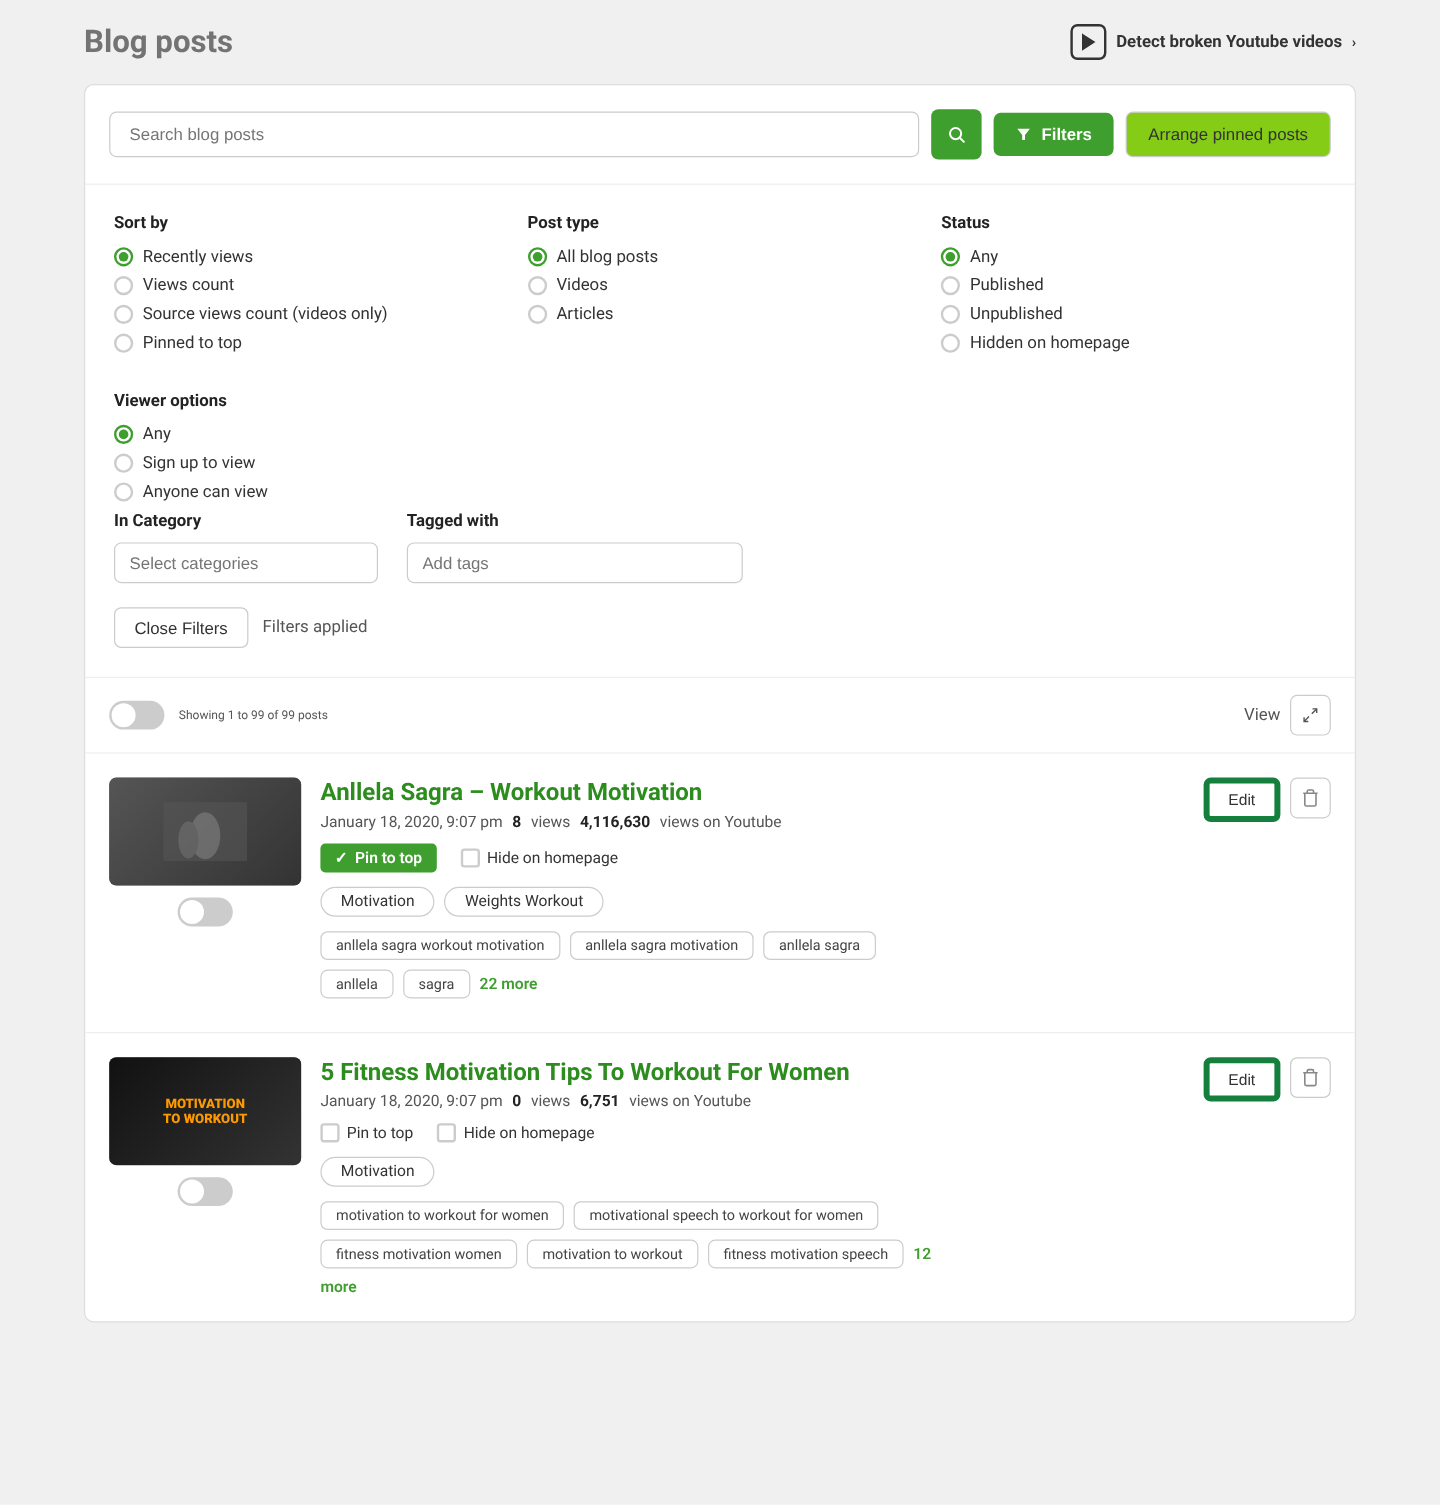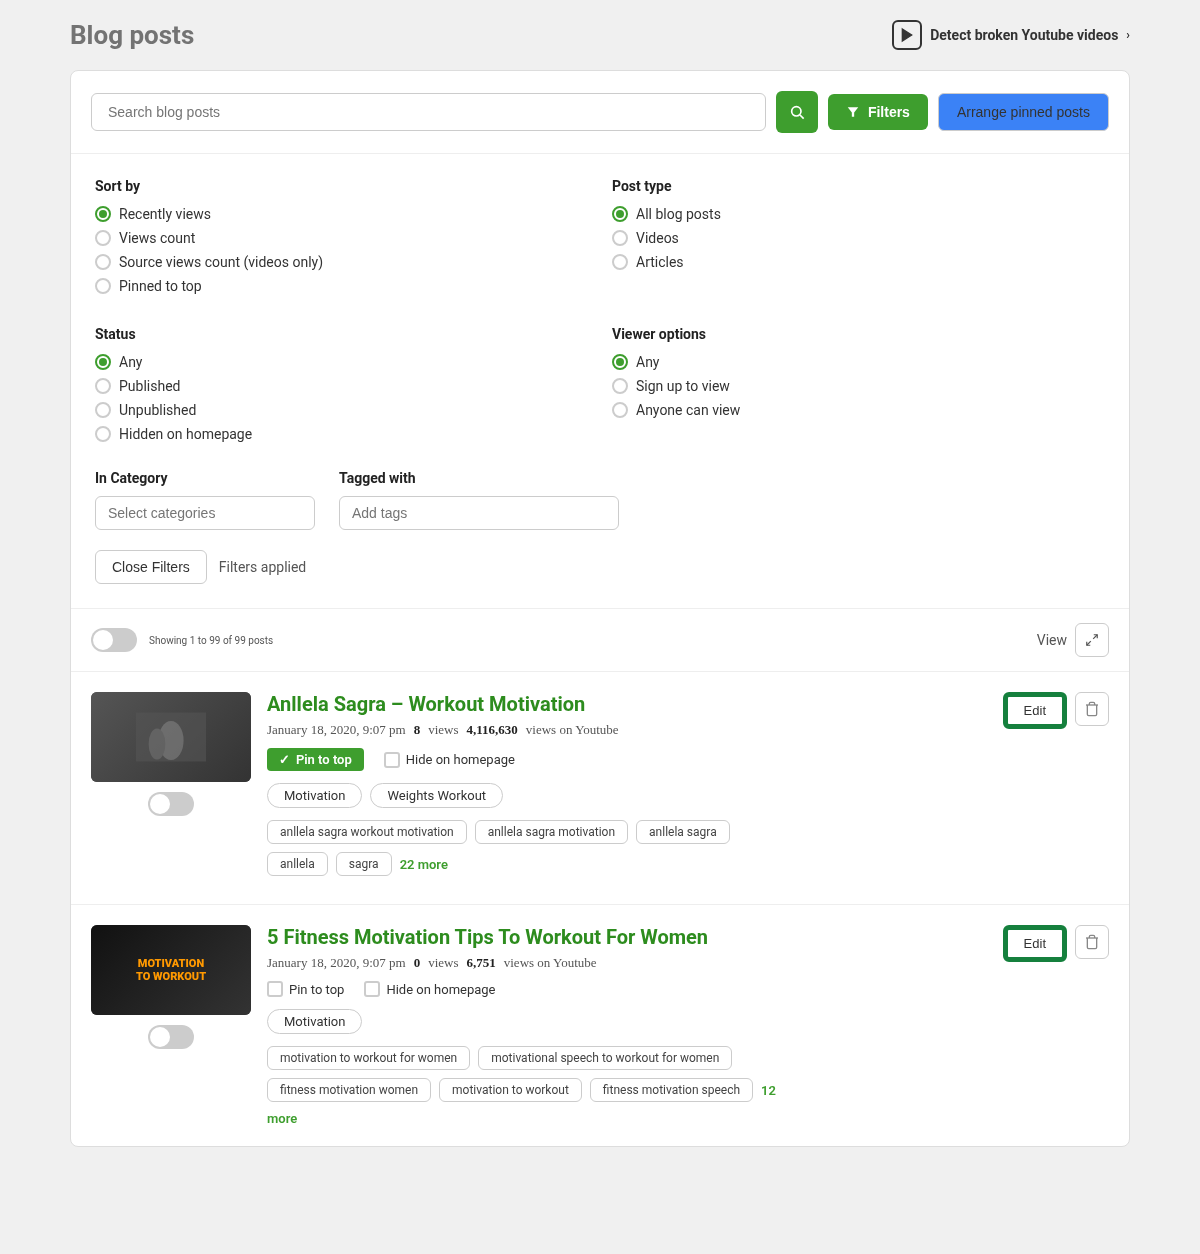--- a/index.html
+++ b/index.html
@@ -15,25 +15,25 @@
 
     .main-card { background: #fff; border-radius: 8px; border: 1px solid #ddd; margin-bottom: 16px; }
 
     
     .search-bar { padding: 20px; display: flex; align-items: center; gap: 10px; border-bottom: 1px solid #eee; }
     .search-input-wrapper { flex: 1; position: relative; }
     .search-input { width: 100%; padding: 10px 16px; border: 1px solid #ccc; border-radius: 6px; font-size: 14px; color: #999; outline: none; }
     .search-btn { background: #3e9e2e; border: none; border-radius: 6px; width: 42px; height: 42px; display: flex; align-items: center; justify-content: center; cursor: pointer; }
     .search-btn svg { fill: #fff; }
     .filters-btn { background: #3e9e2e; border: none; border-radius: 6px; padding: 10px 18px; color: #fff; font-size: 14px; font-weight: 600; display: flex; align-items: center; gap: 8px; cursor: pointer; }
-    .arrange-btn { margin-left: auto; border: 1px solid #ccc; background: #3b82f6; border-radius: 6px; padding: 10px 18px; font-size: 14px; font-weight: 500; cursor: pointer; color: #333; }
+    .arrange-btn { margin-left: auto; border: 1px solid #ccc; background: #84cc16; border-radius: 6px; padding: 10px 18px; font-size: 14px; font-weight: 500; cursor: pointer; color: #333; }
 
     
     .filters-panel { padding: 24px; border-bottom: 1px solid #eee; }
-    .filters-grid { display: grid; grid-template-columns: repeat(2, 1fr); gap: 24px; margin-bottom: 20px; }
+    .filters-grid { display: grid; grid-template-columns: repeat(3, 1fr); gap: 24px; }
     .filter-group h4 { font-weight: 700; font-size: 14px; margin-bottom: 12px; color: #222; }
     .radio-option { display: flex; align-items: center; gap: 8px; margin-bottom: 8px; cursor: pointer; font-size: 14px; color: #333; }
     .radio-circle { width: 16px; height: 16px; border-radius: 50%; border: 2px solid #ccc; display: flex; align-items: center; justify-content: center; flex-shrink: 0; }
     .radio-circle.selected { border-color: #3e9e2e; }
     .radio-circle.selected::after { content: ''; width: 8px; height: 8px; border-radius: 50%; background: #3e9e2e; }
 
     .filters-row2 { display: grid; grid-template-columns: 220px 1fr; gap: 24px; margin-bottom: 20px; }
     .filter-group-full h4 { font-weight: 700; font-size: 14px; margin-bottom: 10px; color: #222; }
     .select-input, .tags-input { width: 100%; padding: 8px 12px; border: 1px solid #ccc; border-radius: 6px; font-size: 14px; color: #999; background: #fff; outline: none; }
     .tags-input { max-width: 280px; }
@@ -59,21 +59,21 @@
     .post-thumb { width: 160px; height: 90px; border-radius: 6px; overflow: hidden; background: #555; }
     .thumb-img-workout { background: linear-gradient(135deg, #555 0%, #333 100%); width: 100%; height: 100%; display: flex; align-items: center; justify-content: center; position: relative; }
     .thumb-img-fitness { background: linear-gradient(135deg, #111 0%, #333 100%); width: 100%; height: 100%; display: flex; align-items: center; justify-content: center; position: relative; }
     .thumb-label { color: #f90; font-size: 11px; font-weight: 900; text-transform: uppercase; text-align: center; line-height: 1.2; padding: 4px; }
     .post-toggle { margin-top: 10px; display: flex; justify-content: center; }
     .post-content { flex: 1; }
     .post-actions { position: absolute; top: 20px; right: 20px; display: flex; gap: 8px; }
     .edit-btn { border: 5px solid #15803d; background: #fff; border-radius: 6px; padding: 6px 16px; font-size: 13px; cursor: pointer; color: #333; }
     .delete-btn { border: 1px solid #ccc; background: #fff; border-radius: 6px; width: 34px; height: 34px; display: flex; align-items: center; justify-content: center; cursor: pointer; color: #888; }
     .post-title { color: #2d8c1e; font-size: 20px; font-weight: 700; margin-bottom: 6px; cursor: pointer; }
-    .post-meta { font-size: 13px; color: #555; margin-bottom: 10px; display: flex; align-items: center; gap: 8px; font-family: Liberation Serif, serif; }
+    .post-meta { font-size: 13px; color: #555; margin-bottom: 10px; display: flex; align-items: center; gap: 8px; }
     .post-meta strong { color: #222; }
     .post-checkboxes { display: flex; gap: 20px; margin-bottom: 12px; align-items: center; }
     .checkbox-item { display: flex; align-items: center; gap: 6px; font-size: 13px; cursor: pointer; }
     .checkbox-pinned { background: #3e9e2e; border-radius: 4px; padding: 4px 12px; display: flex; align-items: center; gap: 6px; color: #fff; font-size: 13px; font-weight: 600; }
     .checkbox-box { width: 16px; height: 16px; border: 2px solid #ccc; border-radius: 3px; background: #fff; }
     .post-categories { display: flex; flex-wrap: wrap; gap: 8px; margin-bottom: 12px; }
     .category-tag { border: 1px solid #ccc; border-radius: 20px; padding: 4px 16px; font-size: 13px; color: #333; background: #fff; }
     .post-seo-tags { display: flex; flex-wrap: wrap; gap: 8px; margin-bottom: 8px; align-items: center; }
     .seo-tag { border: 1px solid #ccc; border-radius: 6px; padding: 4px 12px; font-size: 12px; color: #444; background: #fff; }
     .more-tags { color: #3e9e2e; font-size: 13px; font-weight: 600; cursor: pointer; }

